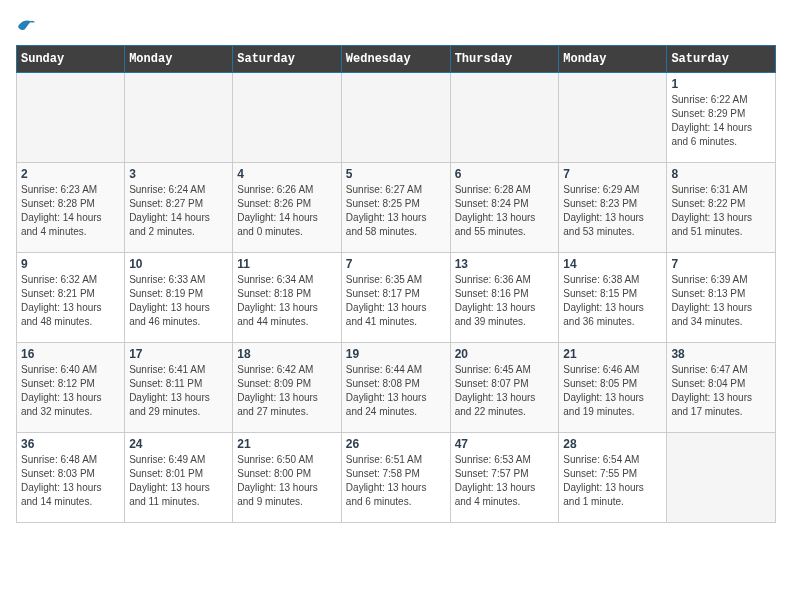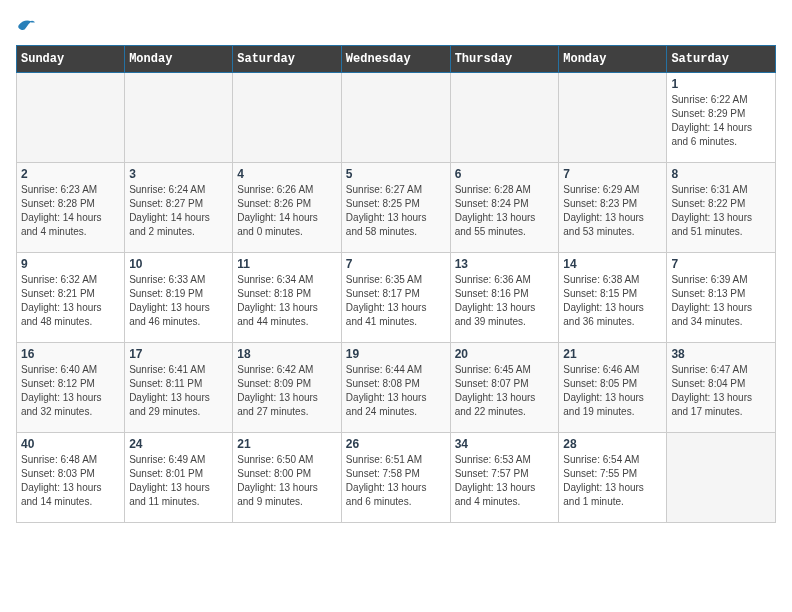--- a/index.html
+++ b/index.html
@@ -226,37 +226,37 @@
           <span class="day-number">21</span>
           <div class="day-info">Sunrise: 6:46 AM<br>Sunset: 8:05 PM<br>Daylight: 13 hours<br>and 19 minutes.</div>
         </td>
         <td>
           <span class="day-number">38</span>
           <div class="day-info">Sunrise: 6:47 AM<br>Sunset: 8:04 PM<br>Daylight: 13 hours<br>and 17 minutes.</div>
         </td>
       </tr>
       <tr>
         <td>
-          <span class="day-number">40</span>
+          <span class="day-number">36</span>
           <div class="day-info">Sunrise: 6:48 AM<br>Sunset: 8:03 PM<br>Daylight: 13 hours<br>and 14 minutes.</div>
         </td>
         <td>
           <span class="day-number">24</span>
           <div class="day-info">Sunrise: 6:49 AM<br>Sunset: 8:01 PM<br>Daylight: 13 hours<br>and 11 minutes.</div>
         </td>
         <td>
           <span class="day-number">21</span>
           <div class="day-info">Sunrise: 6:50 AM<br>Sunset: 8:00 PM<br>Daylight: 13 hours<br>and 9 minutes.</div>
         </td>
         <td>
           <span class="day-number">26</span>
           <div class="day-info">Sunrise: 6:51 AM<br>Sunset: 7:58 PM<br>Daylight: 13 hours<br>and 6 minutes.</div>
         </td>
         <td>
-          <span class="day-number">34</span>
+          <span class="day-number">47</span>
           <div class="day-info">Sunrise: 6:53 AM<br>Sunset: 7:57 PM<br>Daylight: 13 hours<br>and 4 minutes.</div>
         </td>
         <td>
           <span class="day-number">28</span>
           <div class="day-info">Sunrise: 6:54 AM<br>Sunset: 7:55 PM<br>Daylight: 13 hours<br>and 1 minute.</div>
         </td>
         <td class="empty-cell"></td>
       </tr>
     </tbody>
 </table>

